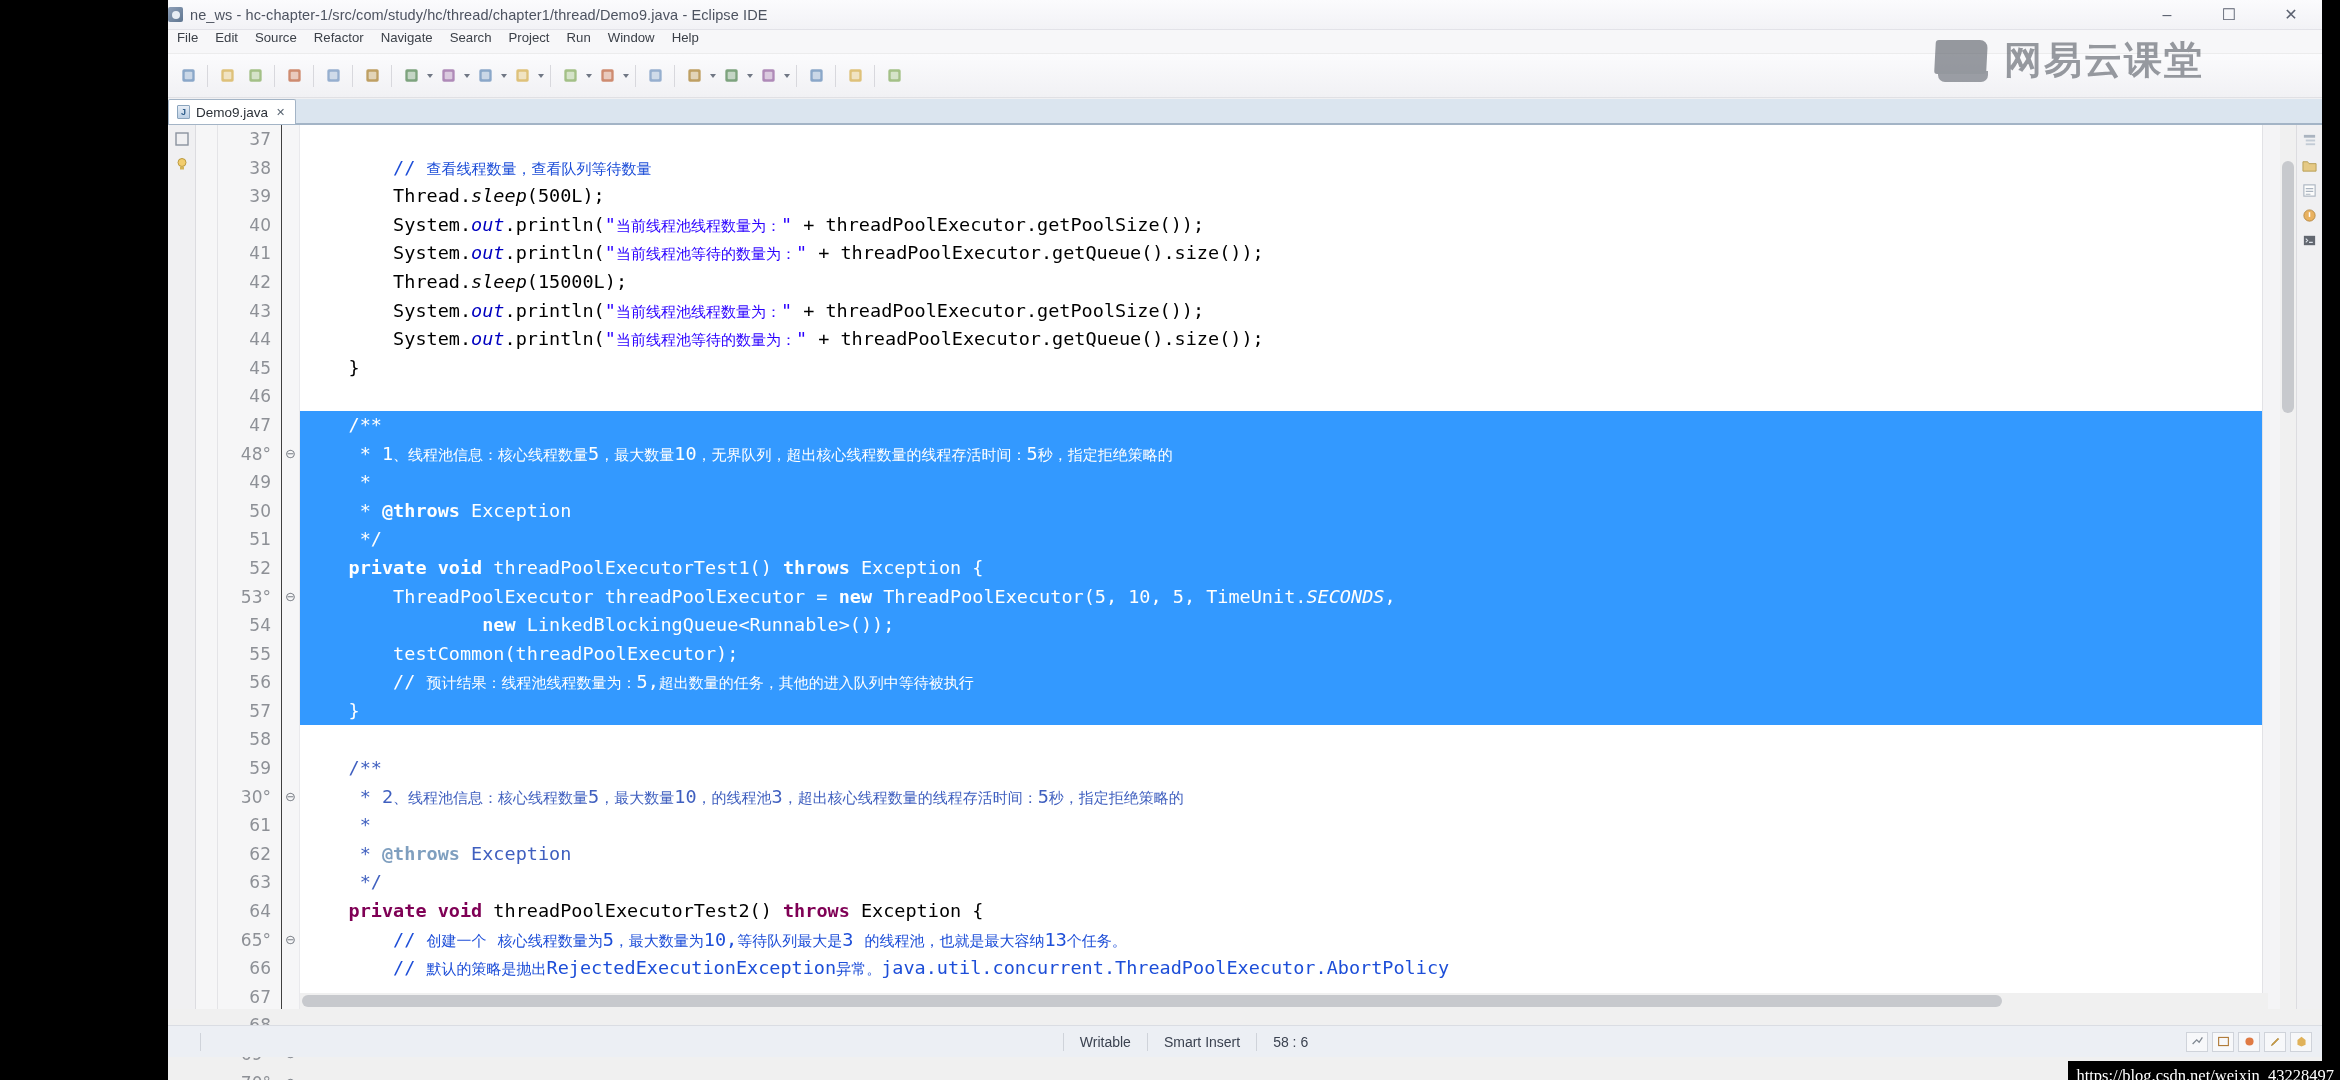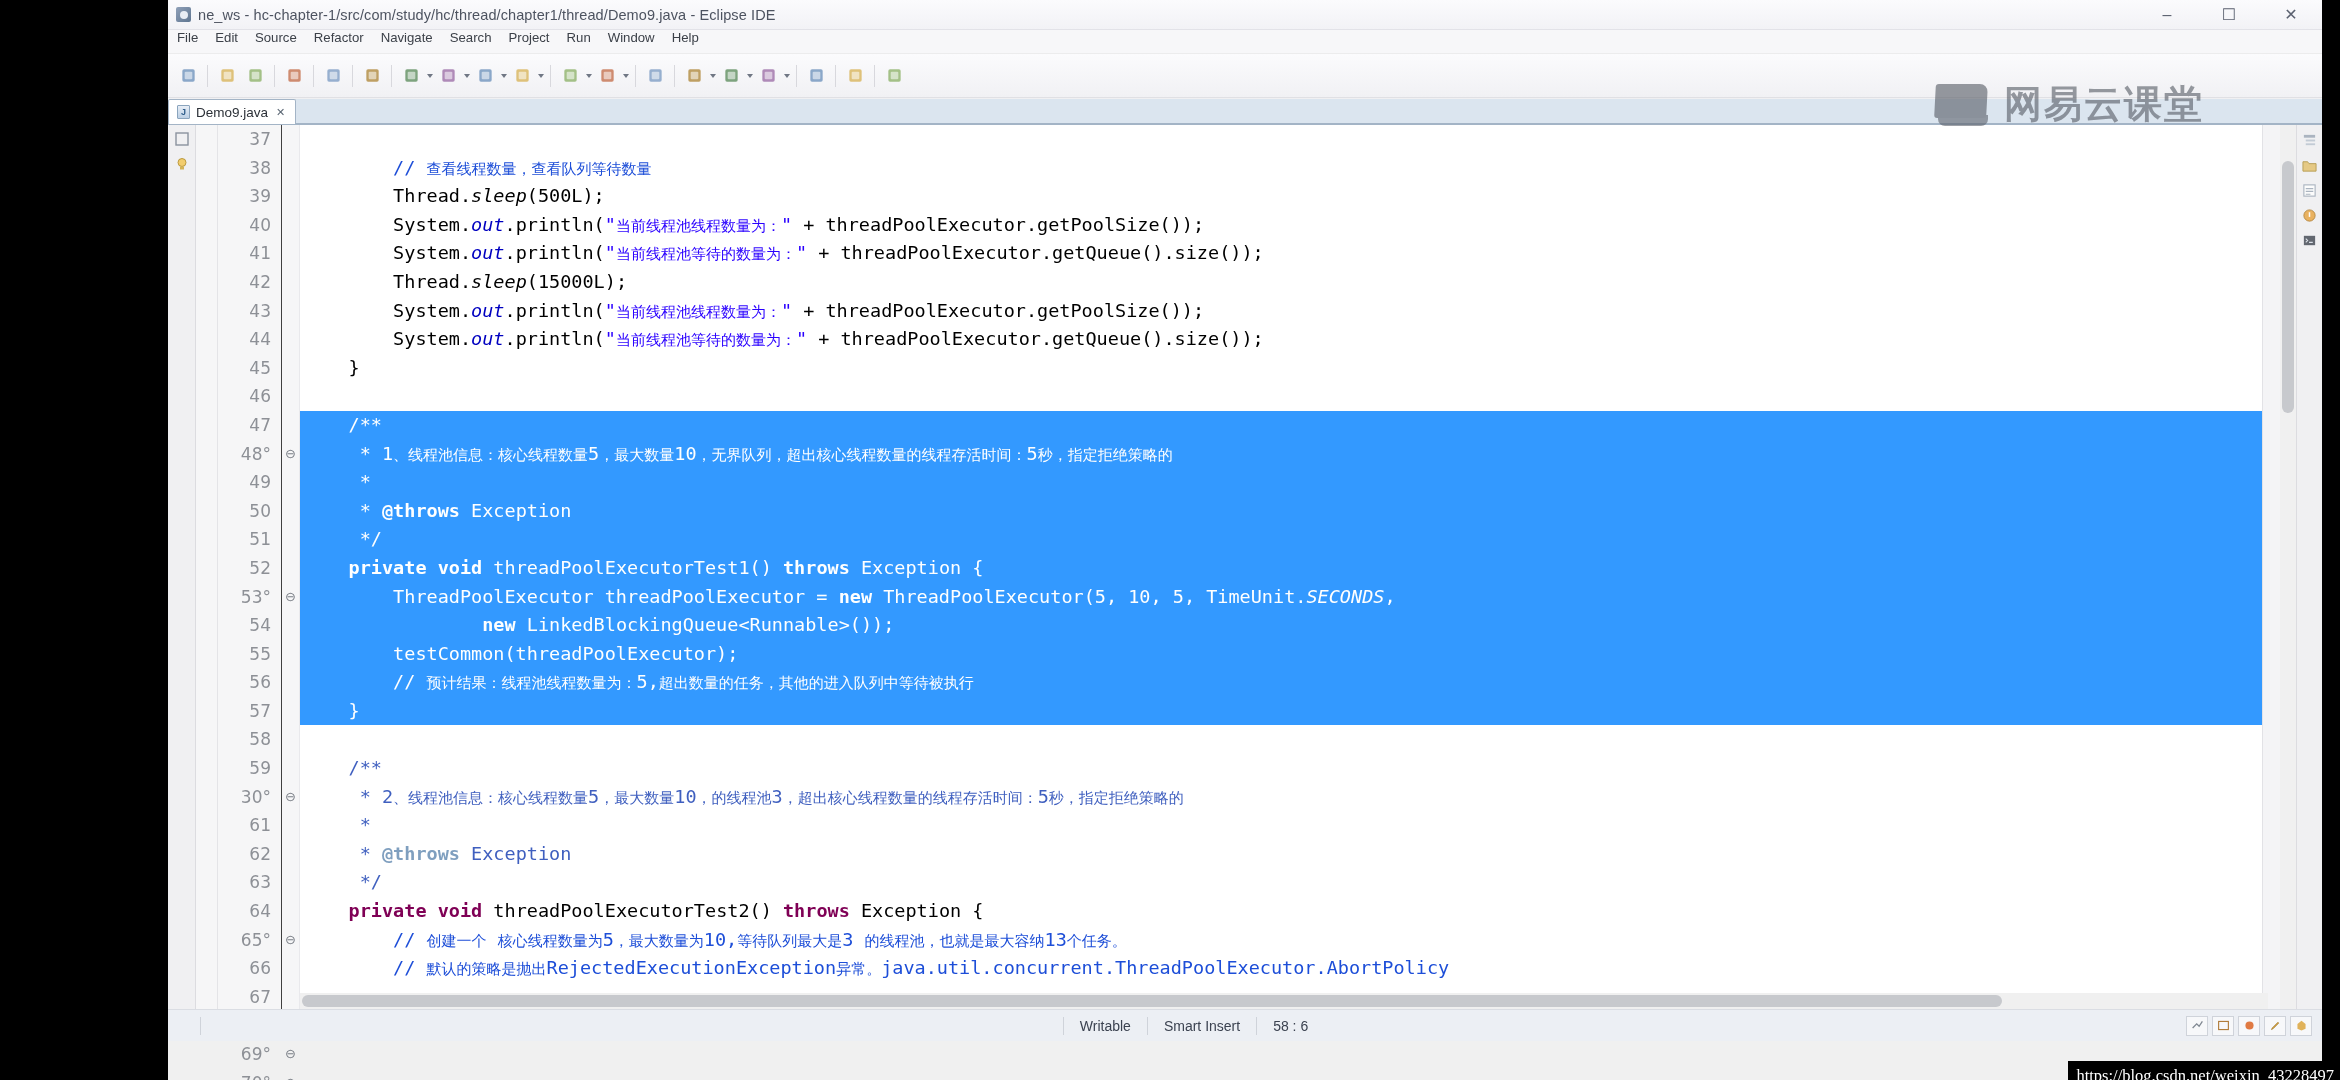--- a/index.html
+++ b/index.html
@@ -28,21 +28,20 @@
     overflow: hidden;
   }
 
   
   .titlebar {
     position: relative;
     height: 30px;
     background: linear-gradient(#fbfbfd,#f2f2f6);
     border-bottom: 1px solid #e2e2e8;
     display: flex; align-items: center;
-    padding-left: 8px;
   }
   .title-icon {
     width: 15px; height: 15px; margin-right: 7px;
     background: linear-gradient(135deg,#8fa0b8,#5e7590);
     border-radius: 2px;
     position: relative; flex: none;
   }
   .title-icon::after {
     content:''; position:absolute; left:3.5px; top:3.5px;
     width:8px; height:8px; border-radius:50%;
@@ -95,21 +94,21 @@
   .tb-caret::after{
     content:''; border-left:3.2px solid transparent; border-right:3.2px solid transparent;
     border-top:4px solid #707784;
   }
   .ico { width:17px; height:17px; display:block; }
 
   
   .brand {
     position: absolute; right: 118px; top: 38px;
     display: flex; align-items: center; gap: 13px;
-    opacity: .62; z-index: 9; pointer-events: none; margin-top: 44px;
+    opacity: .62; z-index: 9; pointer-events: none;
   }
   .brand-mark {
     width: 56px; height: 44px; position: relative;
   }
   .brand-mark::before {
     content:''; position:absolute; left:0; top:2px;
     width:52px; height:34px; background:#5a5f68;
     border-radius:3px 8px 3px 3px;
     transform: skewX(-3deg);
   }
@@ -236,20 +235,21 @@
     width: 26px; background:#f0f0f2; border-left:1px solid #dcdce0;
     flex:none; display:flex; flex-direction:column; align-items:center; padding-top:8px; gap:10px;
   }
   .rr-ico { width:15px; height:15px; opacity:.8; }
 
   
   .statusbar {
     height: 32px; background:#eceff4; border-top:1px solid #dadde3;
     display:flex; align-items:center; font-size:14px; color:#3b4250;
     position:relative;
+    margin-top:16px;
   }
   .sb-cell { padding: 0 16px; white-space:nowrap; }
   .sb-sep { width:1px; height:18px; background:#cfd3da; }
   .sb-spacer { flex:1; }
   .sb-icons { display:flex; align-items:center; gap:4px; padding-right:10px; }
   .sb-ibox { width:22px;height:20px; border:1px solid #cfd3da; background:#f7f8fa; display:flex;align-items:center;justify-content:center;}
 
   
   .csdn {
     position:absolute; right:0; bottom:0;

